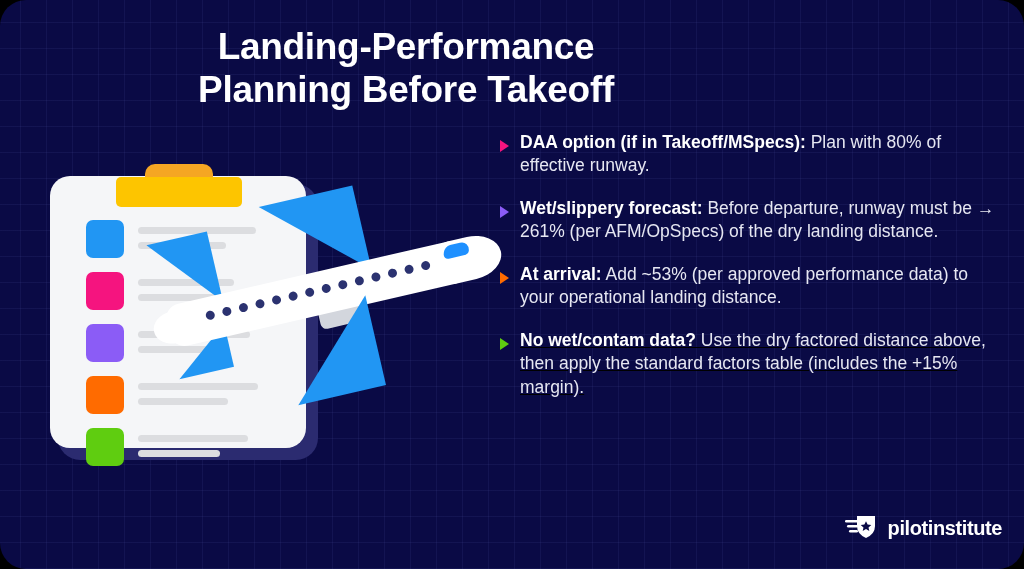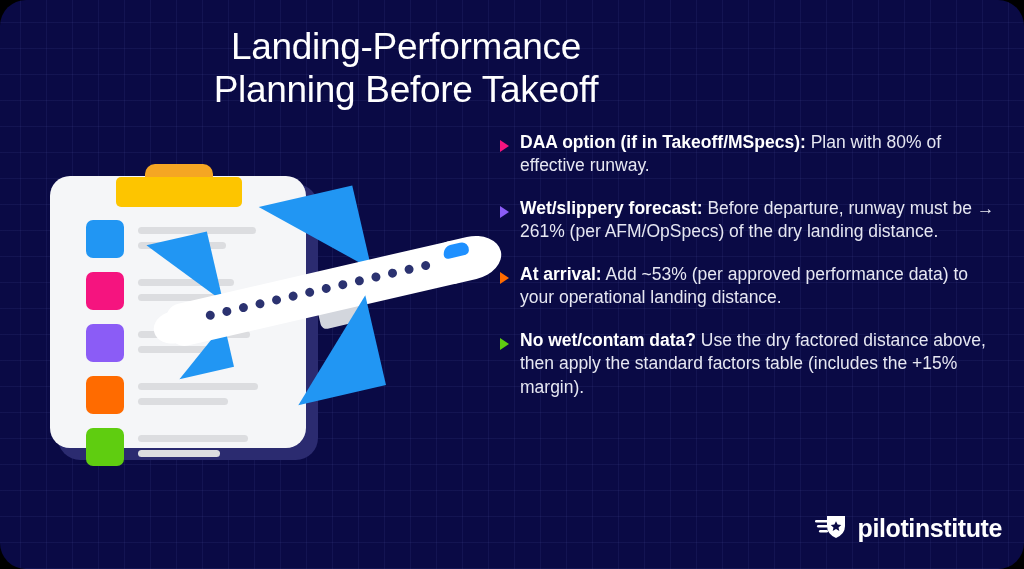--- a/index.html
+++ b/index.html
@@ -30,21 +30,21 @@
   }
 
   
   #title{
     position:absolute;
     top:26px; left:0; width:812px;
     text-align:center;
     color:#ffffff;
     font-size:37px;
     line-height:1.16;
-    font-weight:normal;
+    font-weight:bold;
     letter-spacing:-0.3px;
     z-index:5;
     white-space:pre-line;
   }
 
   
   #art{
     position:absolute;
     left:40px; top:160px;
     width:460px; height:310px;
@@ -188,21 +188,21 @@
     position:absolute;
     left:498px; top:131px;
     width:500px;
     z-index:6;
   }
   .bullet{
     position:relative;
     padding-left:22px;
     margin-bottom:19px;
   }
-  .bullet:last-child{ margin-bottom:8px; }
+  .bullet:last-child{ margin-bottom:8px;text-decoration:underline; }
   .tri{
     position:absolute;
     left:2px; top:9px;
     width:0; height:0;
     border-top:6px solid transparent;
     border-bottom:6px solid transparent;
     border-left:9px solid #2196f3;
   }
   .btxt{
     color:#e6e7f2;
@@ -216,21 +216,21 @@
 
   
   #logo{
     position:absolute;
     right:22px; bottom:26px;
     display:flex; align-items:center; gap:9px;
     z-index:7;
   }
   #logo-text{
     color:#ffffff;
-    font-size:25px;
+    font-size:20px;
     font-weight:bold;
     letter-spacing:-0.4px;
   }
 </style>
 </head>
 <body>
 
 <div id="canvas">
 
   <div id="grid"></div>

